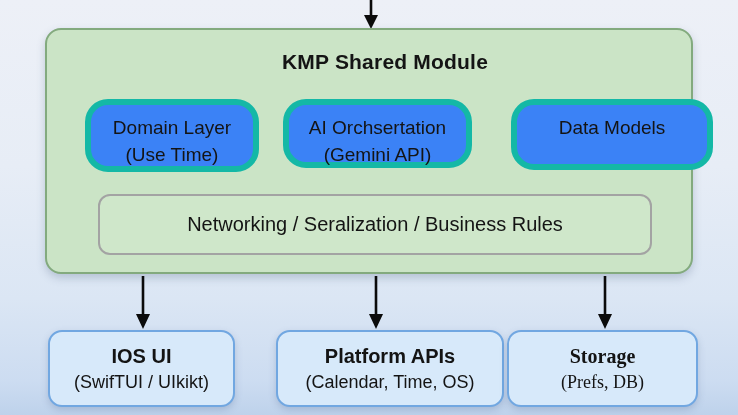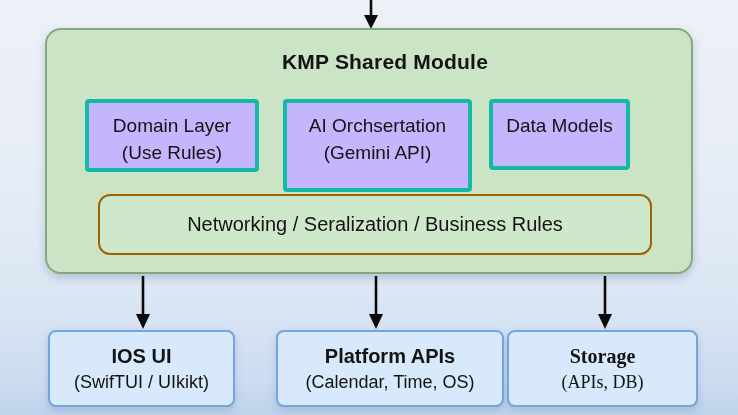--- a/index.html
+++ b/index.html
@@ -12,34 +12,34 @@
   .green-box{
     position:absolute;left:45px;top:28px;width:648px;height:246px;
     background:#cbe4c6;border:2px solid #83aa7e;border-radius:16px;
     box-shadow:0 4px 9px rgba(90,110,140,.30);
   }
   .module-title{
     position:absolute;left:0;right:0;top:20px;text-align:center;
     font-size:21px;font-weight:bold;letter-spacing:.2px;padding-left:32px;
   }
   .sub-box{
-    position:absolute;background:#c4b5fd;border:4px solid #14b8a6;border-radius:4px;
+    position:absolute;background:#3b82f6;border:6px solid #14b8a6;border-radius:23px;
     text-align:center;padding-top:9px;font-size:19px;line-height:27px;
   }
   .sub1{left:38px;top:69px;width:174px;height:73px;}
-  .sub2{left:236px;top:69px;width:189px;height:93px;}
-  .sub3{left:442px;top:69px;width:141px;height:71px;}
+  .sub2{left:236px;top:69px;width:189px;height:69px;}
+  .sub3{left:464px;top:69px;width:202px;height:71px;}
   .base-box{
     position:absolute;left:51px;top:164px;width:554px;height:61px;
-    background:#cfe7ca;border:2px solid #a16207;border-radius:12px;
+    background:#cfe7ca;border:2px solid #a3a3a3;border-radius:12px;
     display:flex;align-items:center;justify-content:center;font-size:20px;
   }
   .blue-box{
     position:absolute;top:330px;height:77px;
-    background:#d7e9fa;border:2px solid #71a7e1;border-radius:8px;
+    background:#d7e9fa;border:2px solid #71a7e1;border-radius:14px;
     display:flex;flex-direction:column;align-items:center;justify-content:center;
     text-align:center;box-shadow:0 3px 7px rgba(90,110,150,.28);
   }
   .blue1{left:48px;width:187px;}
   .blue2{left:276px;width:228px;}
   .blue3{left:507px;width:191px;font-family:Liberation Serif, serif;}
   .blue-box .name{font-weight:bold;font-size:20px;line-height:27px;}
   .blue-box .detail{font-size:18px;line-height:25px;}
   .arrow{position:absolute;}
   .arrow line{stroke:#0b0b0b;stroke-width:2.6;}
@@ -53,21 +53,21 @@
   <svg class="arrow" style="left:362px;top:0;" width="18" height="30" viewBox="0 0 18 30">
     <line x1="9" y1="0" x2="9" y2="16"></line>
     <polygon points="2,15 16,15 9,29"></polygon>
   </svg>
 
   <div class="green-box">
     <div class="module-title">KMP Shared Module</div>
 
     <div class="sub-box sub1">
       <div>Domain Layer</div>
-      <div>(Use Rules)</div>
+      <div>(Use Time)</div>
     </div>
 
     <div class="sub-box sub2">
       <div>AI Orchsertation</div>
       <div>(Gemini API)</div>
     </div>
 
     <div class="sub-box sub3">
       <div>Data Models</div>
       <div></div>
@@ -96,16 +96,16 @@
     <div class="detail">(SwifTUI / UIkikt)</div>
   </div>
 
   <div class="blue-box blue2">
     <div class="name">Platform APIs</div>
     <div class="detail">(Calendar, Time, OS)</div>
   </div>
 
   <div class="blue-box blue3">
     <div class="name">Storage</div>
-    <div class="detail">(APIs, DB)</div>
+    <div class="detail">(Prefs, DB)</div>
   </div>
 
 </div>
 
 </body></html>

